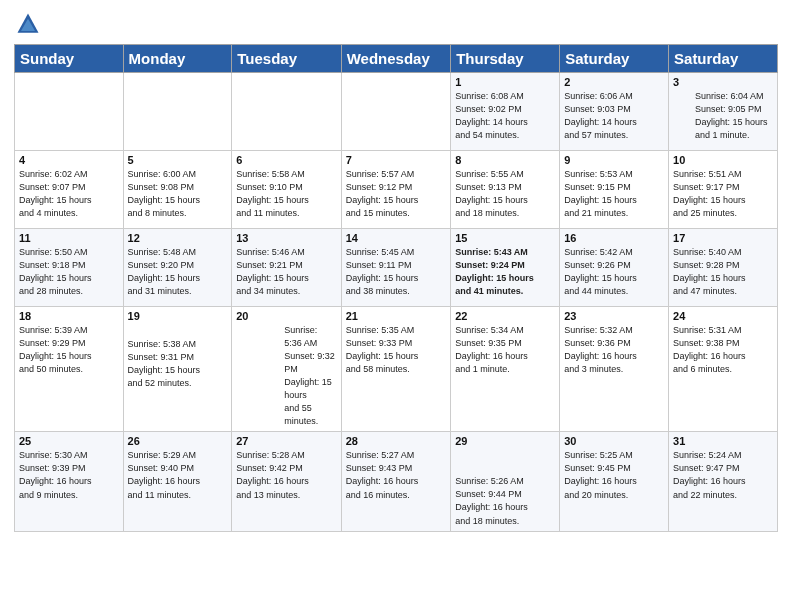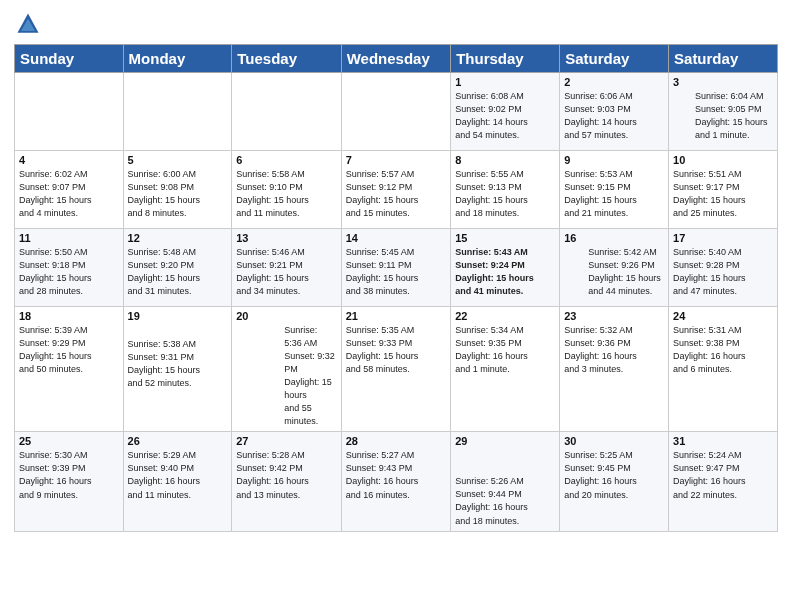--- a/index.html
+++ b/index.html
@@ -238,21 +238,21 @@
           </td>
           <td>
             <span class="day-number">15</span>
             <div class="day-info" style="white-space: pre-line; font-weight: bold;">Sunrise: 5:43 AM
 Sunset: 9:24 PM
 Daylight: 15 hours
 and 41 minutes.</div>
           </td>
           <td>
             <span class="day-number">16</span>
-            <div class="day-info" style="white-space: pre-line; margin-left: 24px;">Sunrise: 5:42 AM
+            <div class="day-info" style="white-space: pre-line;">Sunrise: 5:42 AM
 Sunset: 9:26 PM
 Daylight: 15 hours
 and 44 minutes.</div>
           </td>
           <td>
             <span class="day-number">17</span>
             <div class="day-info" style="white-space: pre-line;">Sunrise: 5:40 AM
 Sunset: 9:28 PM
 Daylight: 15 hours
 and 47 minutes.</div>

